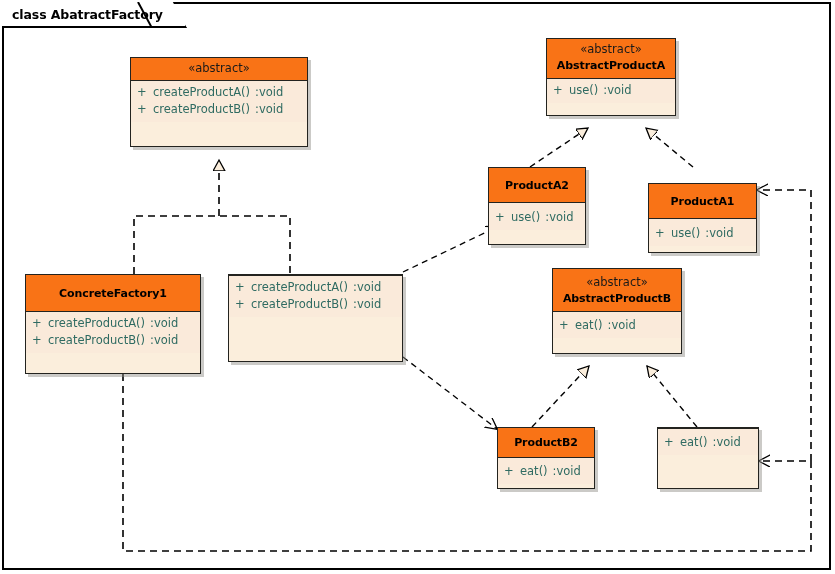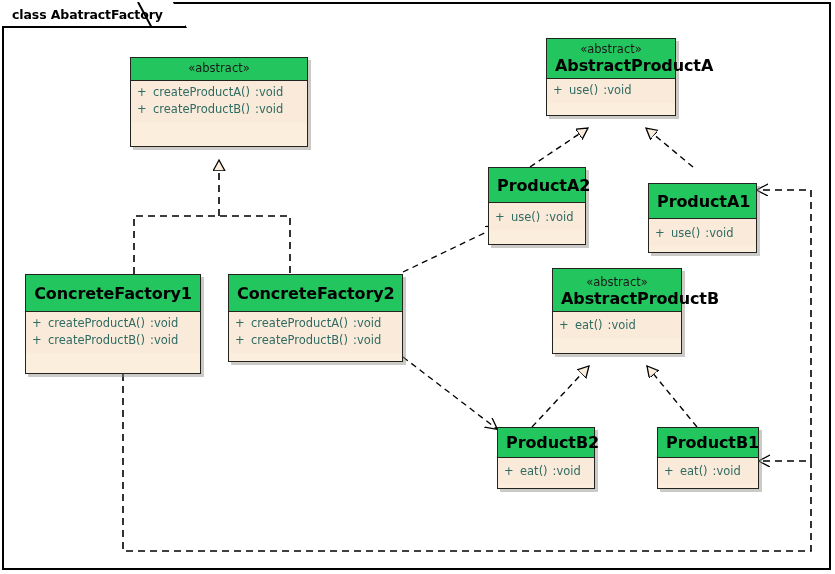--- a/index.html
+++ b/index.html
@@ -81,30 +81,30 @@
     box-sizing: border-box;
     border: 1.4px solid #23231f;
     background: #fbeedc;
     box-shadow: 3px 3px 0 rgba(140,138,130,0.45);
     z-index: 4;
   }
   .uml-header {
     box-sizing: border-box;
     padding: 3px 8px 4px 8px;
     text-align: center;
-    background: #22c55e;
+    background: #f97316;
   }
   .uml-stereotype {
     font-size: 11.5px;
     color: #1a1a1a;
     line-height: 15px;
     white-space: nowrap;
   }
   .uml-name {
-    font-size: 16px;
+    font-size: 11px;
     font-weight: bold;
     color: #000000;
     line-height: 17px;
     white-space: nowrap;
     letter-spacing: -0.1px;
   }
   .uml-sep {
     height: 0;
     border-top: 1.4px solid #23231f;
   }
@@ -252,23 +252,20 @@
       </div>
       <div class="uml-op">
         <span class="op-vis">+</span>
         <span class="op-name">createProductB()</span>
         <span class="op-type">:void</span>
       </div>
     </div>
   </div>
 
   <div class="uml-class" style="left:228px; top:274px; width:175px; height:88px;">
-    <div class="uml-header" style="padding-top:10px; padding-bottom:9px;">
-      <div class="uml-name">ConcreteFactory2</div>
-    </div>
     <div class="uml-sep"></div>
     <div class="uml-ops">
       <div class="uml-op">
         <span class="op-vis">+</span>
         <span class="op-name">createProductA()</span>
         <span class="op-type">:void</span>
       </div>
       <div class="uml-op">
         <span class="op-vis">+</span>
         <span class="op-name">createProductB()</span>
@@ -300,23 +297,20 @@
     <div class="uml-ops" style="padding-top:5px;">
       <div class="uml-op">
         <span class="op-vis">+</span>
         <span class="op-name">eat()</span>
         <span class="op-type">:void</span>
       </div>
     </div>
   </div>
 
   <div class="uml-class" style="left:657px; top:427px; width:102px; height:62px;">
-    <div class="uml-header" style="padding-top:6px; padding-bottom:6px;">
-      <div class="uml-name">ProductB1</div>
-    </div>
     <div class="uml-sep"></div>
     <div class="uml-ops" style="padding-top:5px;">
       <div class="uml-op">
         <span class="op-vis">+</span>
         <span class="op-name">eat()</span>
         <span class="op-type">:void</span>
       </div>
     </div>
   </div>
 

